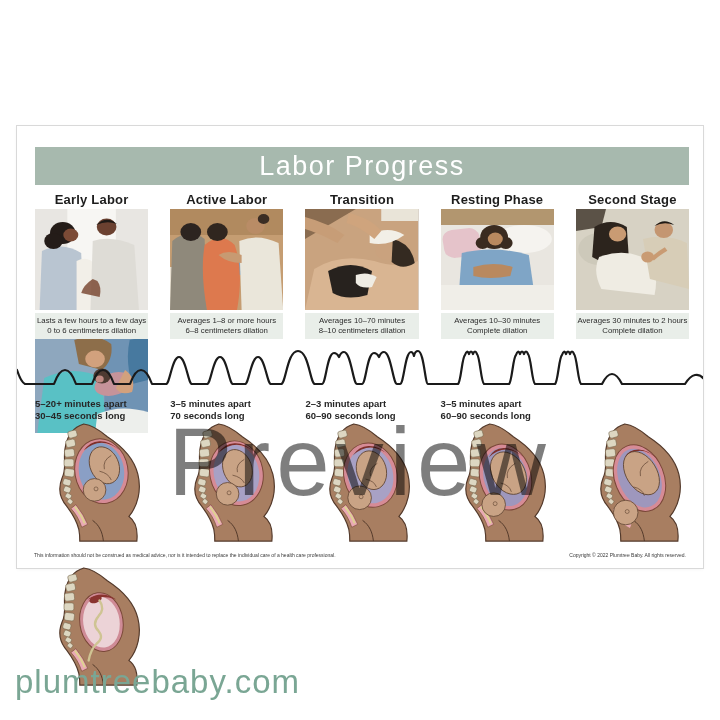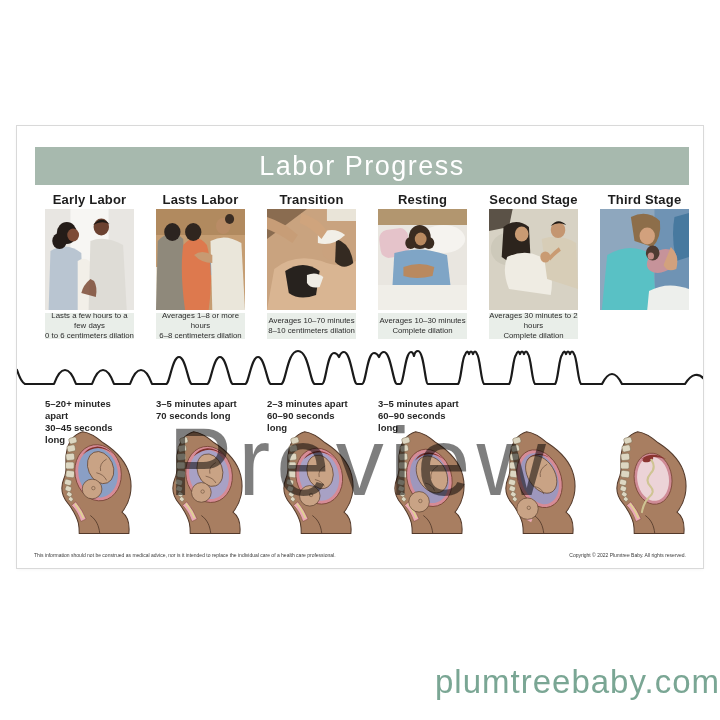--- a/index.html
+++ b/index.html
@@ -3,40 +3,40 @@
 <meta charset="utf-8">
 <style>
   html,body{margin:0;padding:0;background:#ffffff;}
   .page{position:relative;width:720px;height:720px;background:#ffffff;overflow:hidden;
         font-family:"Liberation Sans",sans-serif;color:#222;}
   .poster{position:absolute;left:17px;top:126px;width:686px;height:442px;background:#ffffff;
           box-shadow:0 0 0 1px #d9d9d9, 0 1px 4px rgba(0,0,0,.06);}
   .band{position:absolute;left:18px;right:14px;top:21px;height:38px;background:#a7b9ae;
         display:flex;align-items:center;justify-content:center;}
   .band span{color:#ffffff;font-size:27px;letter-spacing:1.5px;font-weight:400;}
-  .row{position:absolute;left:28px;right:14px;display:grid;grid-template-columns:repeat(6,1fr);gap:22px;}
+  .row{position:absolute;left:18px;right:14px;display:grid;grid-template-columns:repeat(5,1fr);gap:22px;}
   .row-titles{top:66px;height:18px;}
   .stage-title{font-size:13px;font-weight:700;color:#1d1d1d;text-align:center;line-height:16px;letter-spacing:.2px;}
   .row-photos{top:83px;height:101px;}
   .photo{width:100%;height:101px;overflow:hidden;background:#ddd;}
   .photo svg{display:block;width:100%;height:100%;}
   .row-captions{top:187px;height:28px;}
   .caption{background:#e9eee9;height:26px;display:flex;flex-direction:column;align-items:center;justify-content:center;
            font-size:7.8px;line-height:1.32;color:#2c2c2c;text-align:center;}
   .wave{position:absolute;left:0;top:218px;width:686px;height:52px;}
   .row-wavelabels{top:272px;height:26px;}
   .wavelabel{font-size:9.5px;font-weight:700;color:#272727;line-height:1.28;}
   .row-anatomy{top:296px;height:122px;}
   .anat{width:100%;height:122px;}
   .anat svg{display:block;width:100%;height:100%;}
   .fineprint{position:absolute;left:17px;right:17px;top:426px;display:flex;justify-content:space-between;
              font-size:5px;color:#3a3a3a;}
   .watermark{position:absolute;left:0;right:0;top:288px;text-align:center;font-size:96px;letter-spacing:6px;
              color:#000000;opacity:.5;pointer-events:none;line-height:1;}
-  .site{position:absolute;left:0;right:0;top:663px;text-align:right;font-size:33px;letter-spacing:1px;
+  .site{position:absolute;left:0;right:0;top:663px;text-align:left;font-size:33px;letter-spacing:1px;
         color:#7aa694;margin-left:15px;}
   .hiddefs{position:absolute;width:0;height:0;overflow:hidden;}
 </style>
 </head>
 <body>
 
 <svg class="hiddefs" aria-hidden="true">
   <defs>
     <g id="torso">
       <path d="M44,2 C34,5 27,14 25,27 C23,38 27,47 22,57 C18,67 19,77 27,86 C33,94 37,101 39,109 C40,114 40,118 40,121 L98,121 C99,111 97,101 90,96 C99,85 103,69 99,53 C95,37 82,24 68,15 C60,8 52,3 44,2 Z" fill="#a87e61" stroke="#53392a" stroke-width="1.2"></path>
@@ -63,21 +63,21 @@
 <div class="page">
 
   <div class="poster">
 
     <div class="band">
       <span>Labor Progress</span>
     </div>
 
     <div class="row row-titles">
       <div class="stage-title">Early Labor</div>
-      <div class="stage-title">Lasts Labor</div>
+      <div class="stage-title">Active Labor</div>
       <div class="stage-title">Transition</div>
       <div class="stage-title">Resting Phase</div>
       <div class="stage-title">Second Stage</div>
       <div class="stage-title">Third Stage</div>
     </div>
 
     <div class="row row-photos">
       <div class="photo">
         <svg viewBox="0 0 98 101" preserveAspectRatio="none">
           <rect width="98" height="101" fill="#e8e6e2"></rect>

